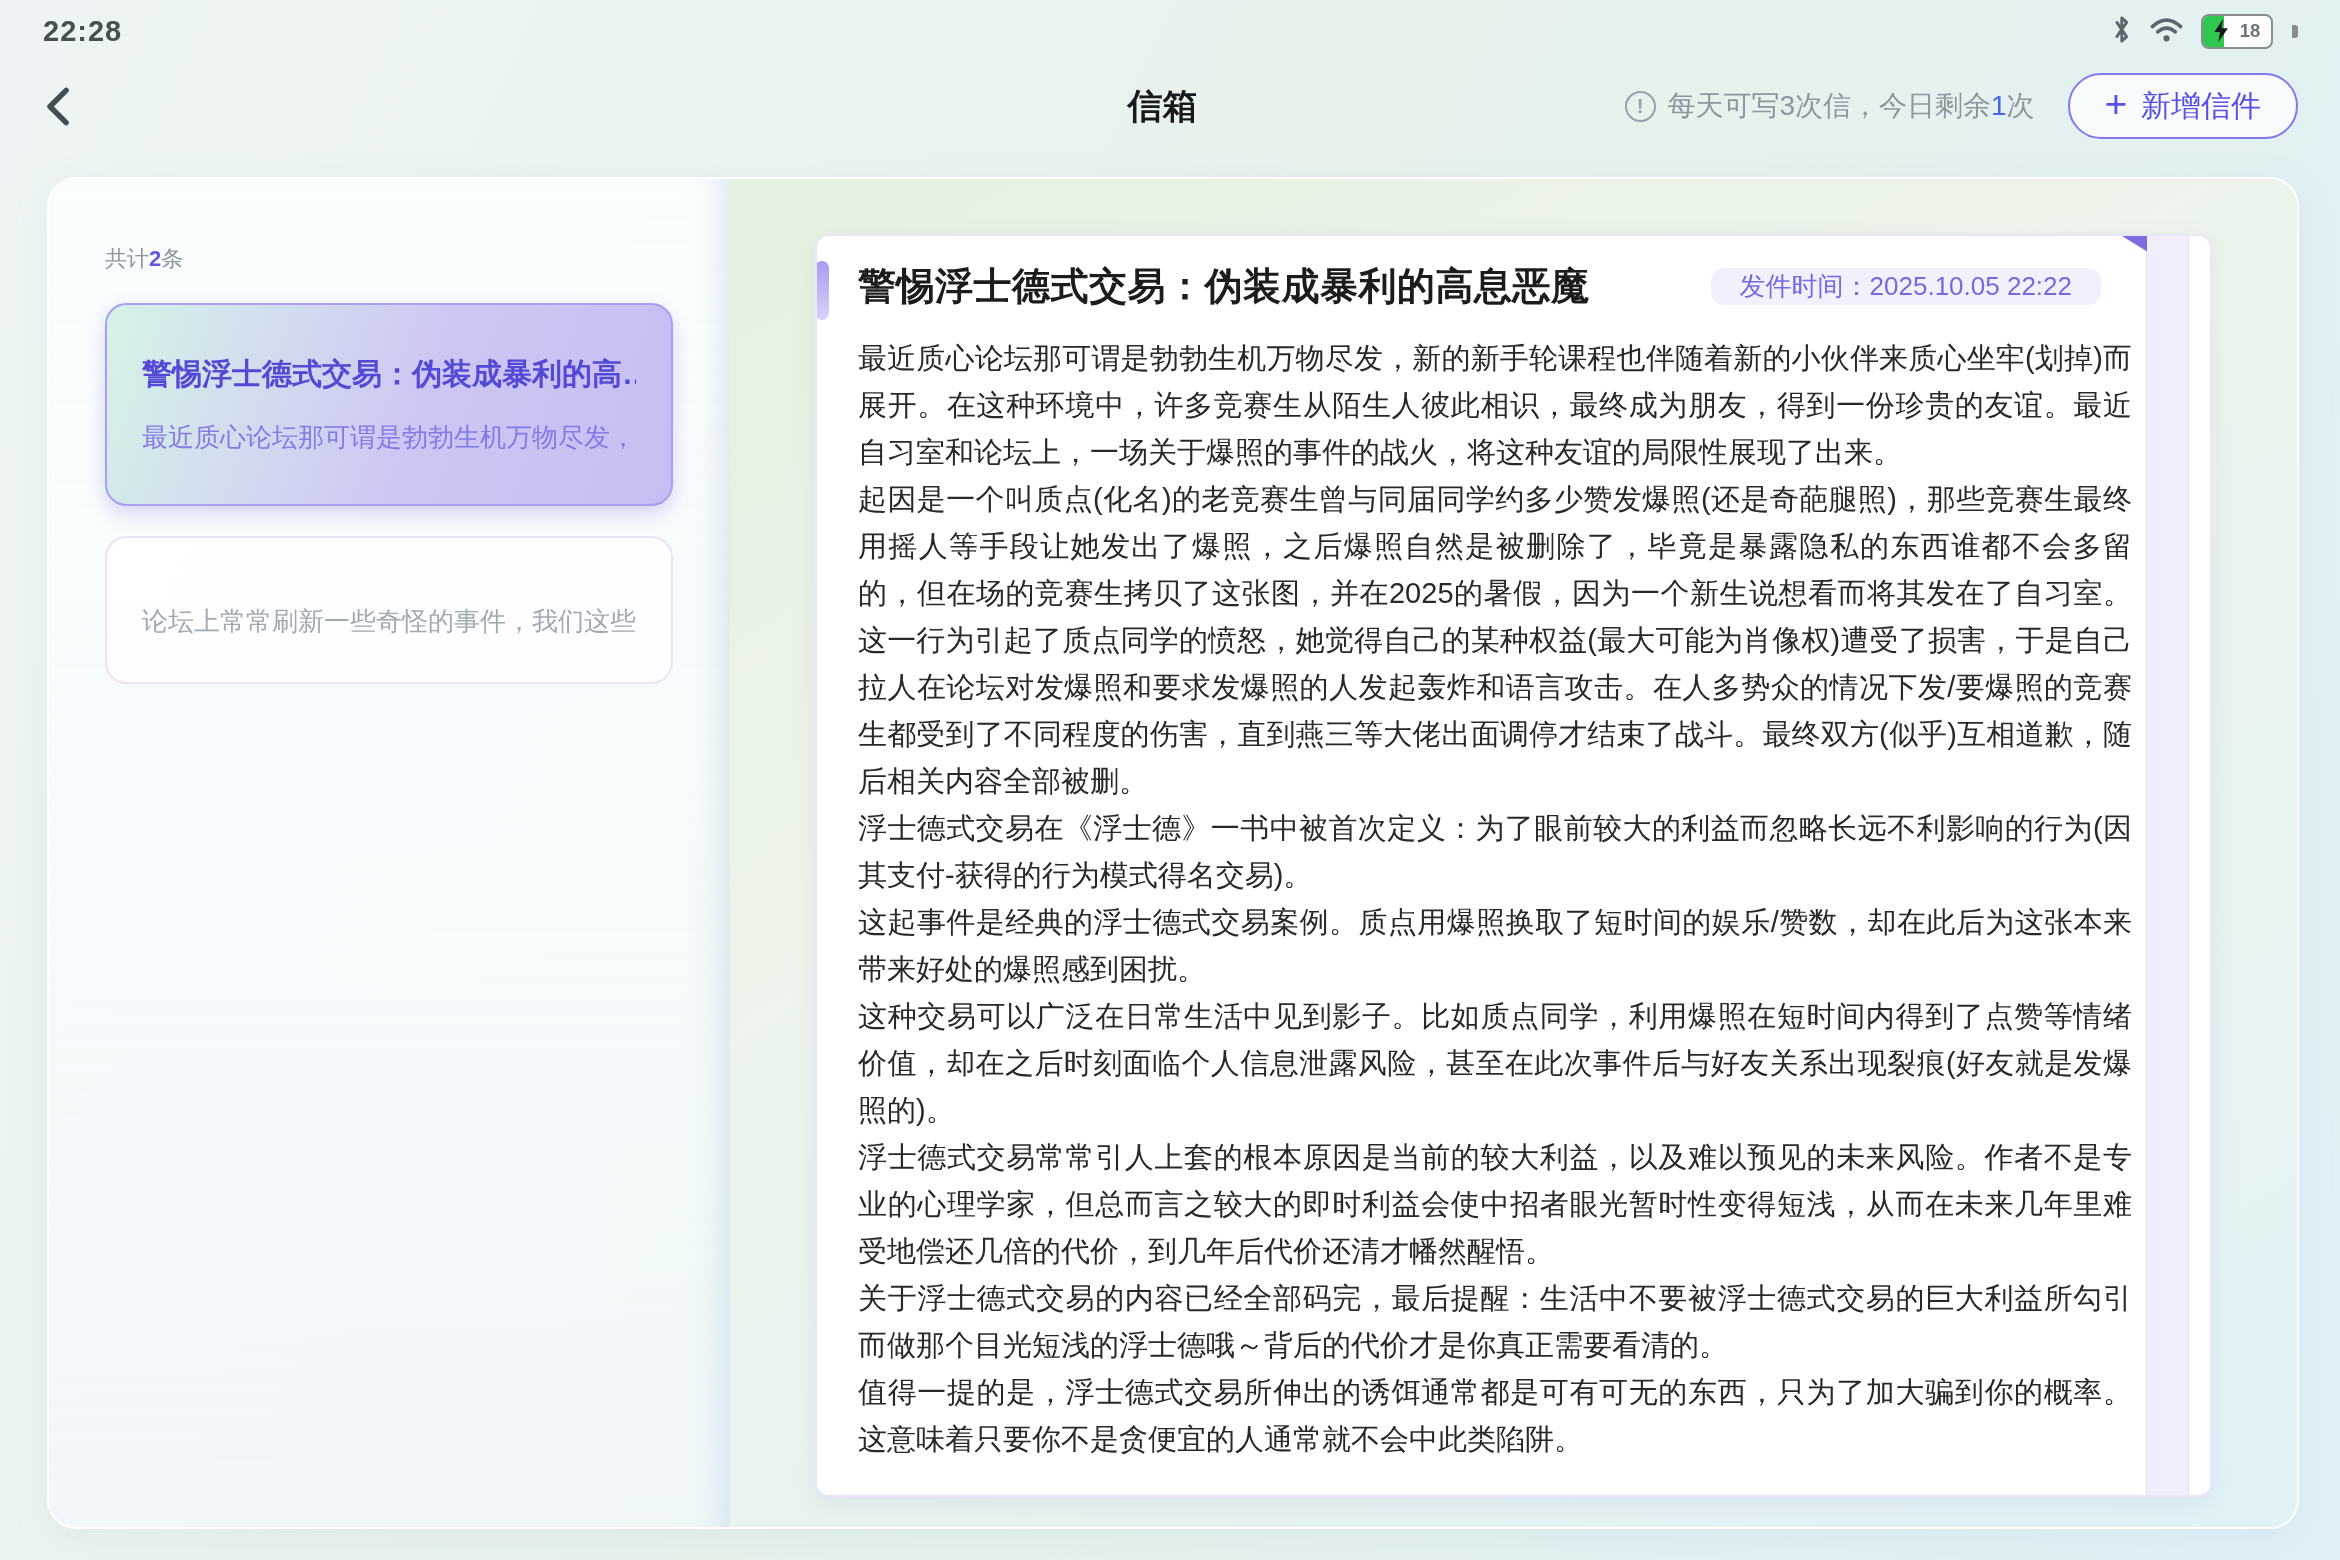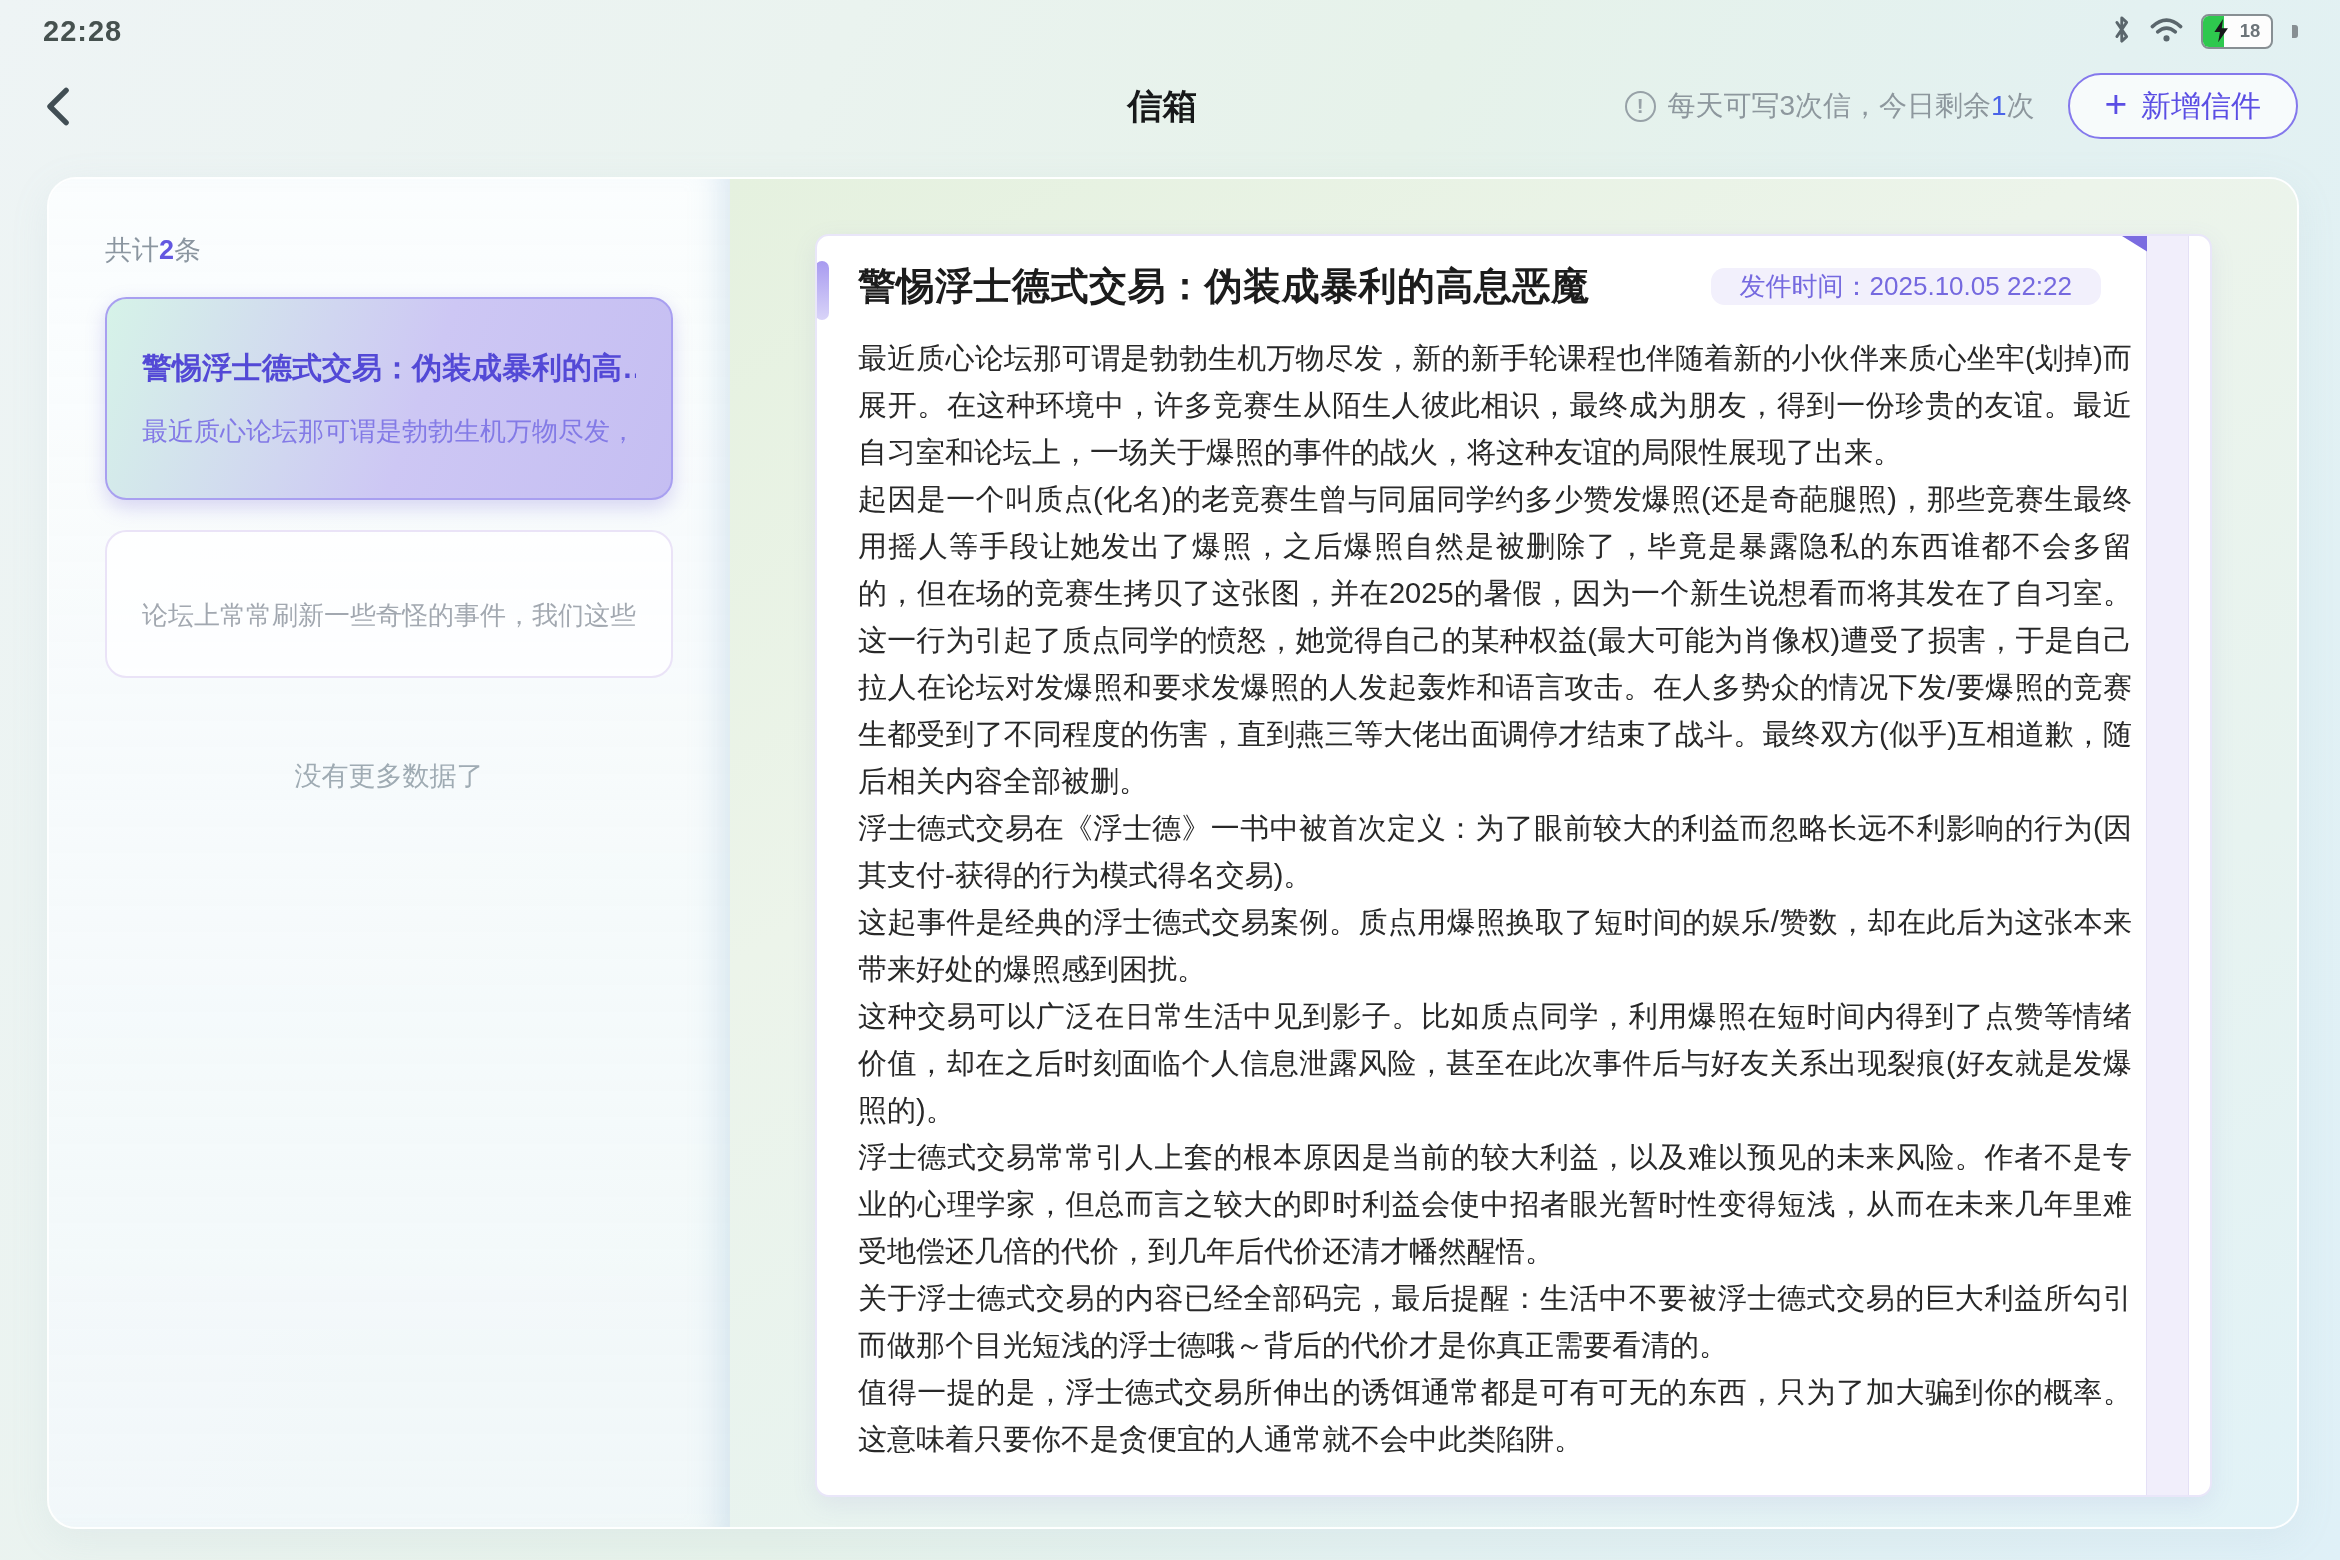--- a/index.html
+++ b/index.html
@@ -38,21 +38,21 @@
     background:rgba(255,255,255,0.38);
     border:2px solid rgba(255,255,255,0.9);
     border-radius:29px;display:flex;overflow:hidden;
     box-shadow:0 9.8px 39px rgba(140,170,190,0.10);}
   
   .sidebar{width:681px;box-sizing:border-box;padding:53px 56px 0 56px;
     background:linear-gradient(180deg,rgba(252,254,255,0.85),rgba(241,248,252,0.65));
     border-right:1px solid rgba(165,190,210,0.25);
     box-shadow:inset -33px 0 33px -27px rgba(150,185,215,0.35);
     display:flex;flex-direction:column;}
-  .count-row{font-size:27px;color:#8b96a0;margin-bottom:29px;}
+  .count-row{font-size:22px;color:#8b96a0;margin-bottom:29px;margin-top:12px;}
   .count-row b{color:#6257e0;font-weight:700;}
   .mail-item{border-radius:21.5px;padding:49px 35px;box-sizing:border-box;cursor:pointer;}
   .mail-item .item-title{font-size:30px;font-weight:700;white-space:nowrap;overflow:hidden;}
   .mail-item .item-preview{margin-top:25px;font-size:26px;white-space:nowrap;overflow:hidden;}
   .item-selected{
     background:linear-gradient(110deg,#d6f3e8 0%,#cdc7f4 55%,#c5bef2 100%);
     border:2px solid #a89ff0;
     box-shadow:0 7.8px 19.5px rgba(130,120,220,0.28);}
   .item-selected .item-title{color:#5349d6;}
   .item-selected .item-preview{color:#837ae6;}
@@ -139,21 +139,20 @@
 
     <div class="mail-item item-selected">
       <div class="item-title">警惕浮士德式交易：伪装成暴利的高…</div>
       <div class="item-preview">最近质心论坛那可谓是勃勃生机万物尽发，新的…</div>
     </div>
 
     <div class="mail-item item-plain">
       <div class="item-preview">论坛上常常刷新一些奇怪的事件，我们这些小萌…</div>
     </div>
 
-    <div class="end-text">没有更多数据了</div>
   </div>
 
   <div class="main-area">
     <div class="mail-card">
       <div class="mail-inner">
         <span class="accent-bar"></span>
         <div class="mail-header">
           <div class="mail-title">警惕浮士德式交易：伪装成暴利的高息恶魔</div>
           <div class="date-badge">
             <span>发件时间：</span><span>2025.10.05 22:22</span>

